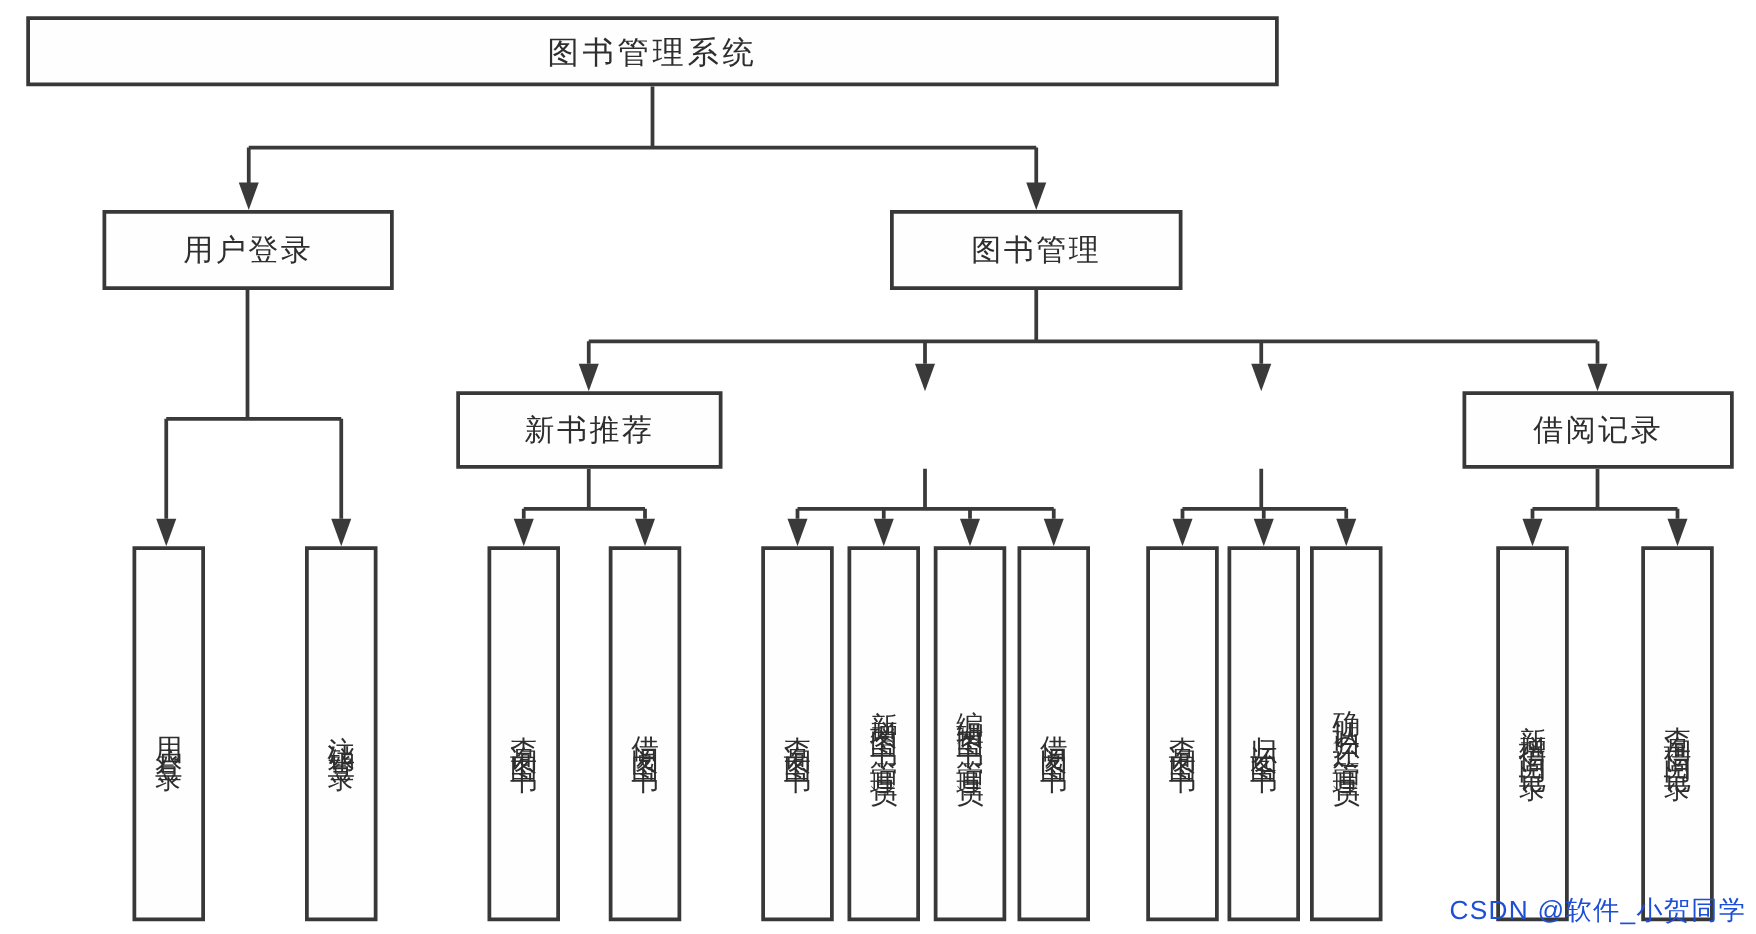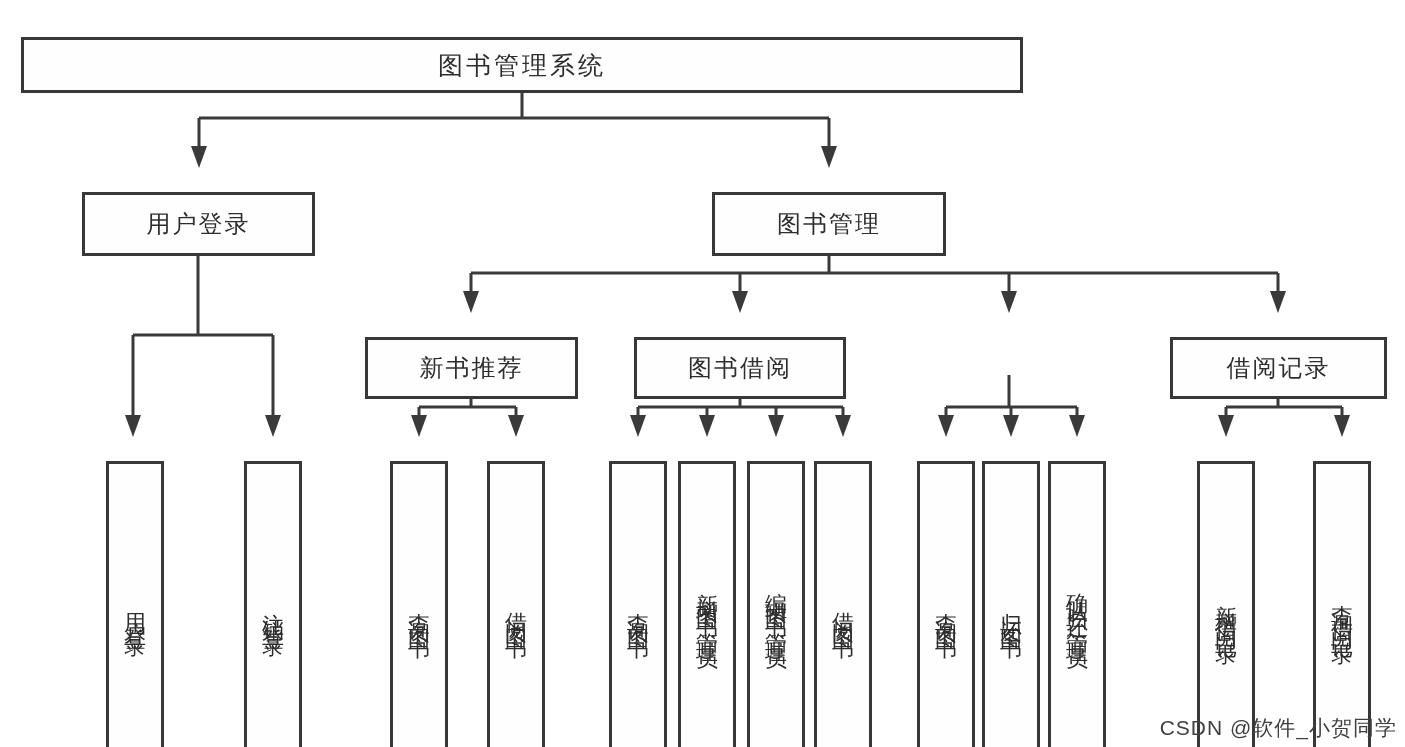--- a/index.html
+++ b/index.html
@@ -28,42 +28,41 @@
   .node {
     position: absolute;
     box-sizing: border-box;
     border: 3px solid #383838;
     background: #fffefe;
     color: #2e2e2e;
     display: flex;
     align-items: center;
     justify-content: center;
     text-align: center;
-    margin-top: 24px;
   }
   .hnode {
     font-size: 24px;
     letter-spacing: 2px;
     white-space: nowrap;
   }
   .root-node { font-size: 25px; letter-spacing: 3px; }
   .vnode {
     writing-mode: vertical-lr;
     text-orientation: mixed;
     font-size: 22px;
     letter-spacing: 8px;
     line-height: 1;
   }
   .watermark {
     position: absolute;
     top: 714px;
     right: 8px;
     font-size: 21px;
     letter-spacing: 1px;
-    color: #404040;
+    color: #1d4ed8;
     white-space: nowrap;
     pointer-events: none;
   }
 </style>
 </head>
 <body>
 
 <div id="stage">
 
   <svg id="connectors" width="1405" height="747" viewBox="0 0 1405 747">
@@ -115,21 +114,20 @@
       <polygon points="1334,415 1350,415 1342,437"></polygon>
     </g>
   </svg>
 
   <div class="node hnode root-node" style="left:21px; top:13px; width:1002px; height:56px;">图书管理系统</div>
 
   <div class="node hnode" style="left:82px; top:168px; width:233px; height:64px;">用户登录</div>
   <div class="node hnode" style="left:365px; top:313px; width:213px; height:62px;">新书推荐</div>
 
   <div class="node hnode" style="left:712px; top:168px; width:234px; height:64px;">图书管理</div>
-  <div class="node hnode" style="left:634px; top:313px; width:212px; height:62px;">图书借阅</div>
   <div class="node hnode" style="left:1170px; top:313px; width:217px; height:62px;">借阅记录</div>
 
   <div class="node vnode" style="left:106px; top:437px; width:58px; height:300px;">用户登录</div>
   <div class="node vnode" style="left:244px; top:437px; width:58px; height:300px;">注销登录</div>
 
   <div class="node vnode" style="left:390px; top:437px; width:58px; height:300px;">查询图书</div>
   <div class="node vnode" style="left:487px; top:437px; width:58px; height:300px;">借阅图书</div>
 
   <div class="node vnode" style="left:609px; top:437px; width:58px; height:300px;">查询图书</div>
   <div class="node vnode" style="left:678px; top:437px; width:58px; height:300px;">新增图书（管理员）</div>

